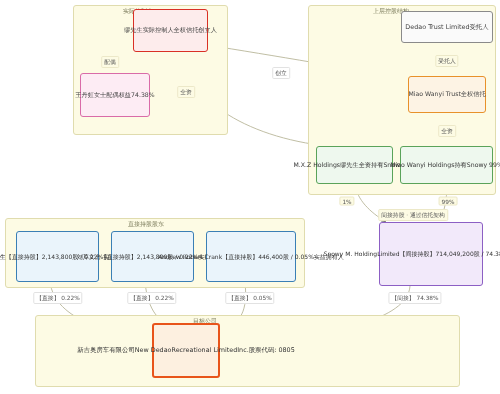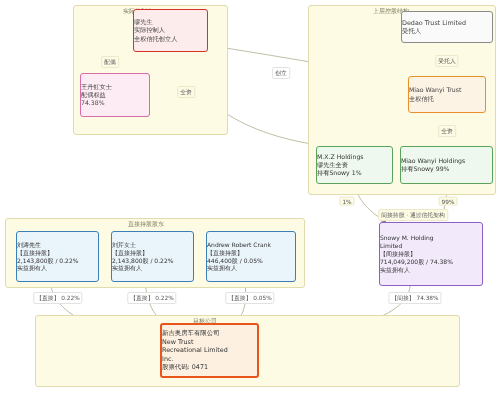--- a/index.html
+++ b/index.html
@@ -2,21 +2,21 @@
 <html><head>
 <meta charset="utf-8">
 <style>
   html,body{margin:0;padding:0;background:#ffffff;}
   body{width:500px;height:394px;position:relative;overflow:hidden;
        font-family:"DejaVu Sans","Liberation Sans",sans-serif;}
   #canvas{position:absolute;left:0;top:0;width:500px;height:394px;}
   .grp{position:absolute;background:#fdfbe4;border:1px solid #e0dcae;border-radius:3px;box-sizing:border-box;}
   .grp-title{position:absolute;font-size:6px;color:#7a7a5a;white-space:nowrap;}
   .node{position:absolute;box-sizing:border-box;border-radius:3px;
-        display:flex;flex-direction:column;align-items:flex-start;justify-content:center;
+        display:flex;align-items:center;justify-content:center;
         text-align:center;line-height:1.32;}
   .node span{display:block;white-space:nowrap;}
   .n-red{background:#fdecec;border:1.6px solid #d93025;color:#444;font-size:6.2px;}
   .n-pink{background:#fdecf4;border:1.4px solid #d96ba8;color:#444;font-size:6.2px;}
   .n-gray{background:#fafafa;border:1.4px solid #8a8a8a;color:#444;font-size:6.4px;}
   .n-orange{background:#fdf3e4;border:1.4px solid #e8912a;color:#444;font-size:6.2px;}
   .n-green{background:#eef8ee;border:1.4px solid #5aa35a;color:#333;font-size:6.2px;}
   .n-blue{background:#eaf4fb;border:1.4px solid #3a7fb5;color:#333;font-size:6px;}
   .n-purple{background:#f2e9fa;border:1.4px solid #8c5fc4;color:#333;font-size:6px;}
   .n-target{background:#fdf0e0;border:2.2px solid #e8541a;color:#333;font-size:6.4px;}
@@ -126,26 +126,26 @@
 </div>
 
 <div class="node n-purple" style="left:379px;top:222px;width:104px;height:64px;">
   <span>Snowy M. Holding</span>
   <span>Limited</span>
   <span>【间接持股】</span>
   <span>714,049,200股 / 74.38%</span>
   <span>实益拥有人</span>
 </div>
 
-<div class="node n-target" style="left:160px;top:323px;width:99px;height:55px;">
+<div class="node n-target" style="left:152px;top:323px;width:68px;height:55px;">
   <span>新吉奥房车有限公司</span>
-  <span>New Trust</span>
+  <span>New Dedao</span>
   <span>Recreational Limited</span>
   <span>Inc.</span>
-  <span>股票代码: 0471</span>
+  <span>股票代码: 0805</span>
 </div>
 
 <div class="elabel plain" style="left:110px;top:62px;">配偶</div>
 <div class="elabel plain" style="left:186px;top:92px;">全资</div>
 <div class="elabel white" style="left:281px;top:73px;">创立</div>
 <div class="elabel plain" style="left:447px;top:61px;">受托人</div>
 <div class="elabel plain" style="left:447px;top:131px;">全资</div>
 <div class="elabel plain" style="left:347px;top:201px;">1%</div>
 <div class="elabel plain" style="left:448px;top:201px;">99%</div>
 <div class="elabel plain" style="left:413px;top:215px;">间接持股 · 通过信托架构</div>

